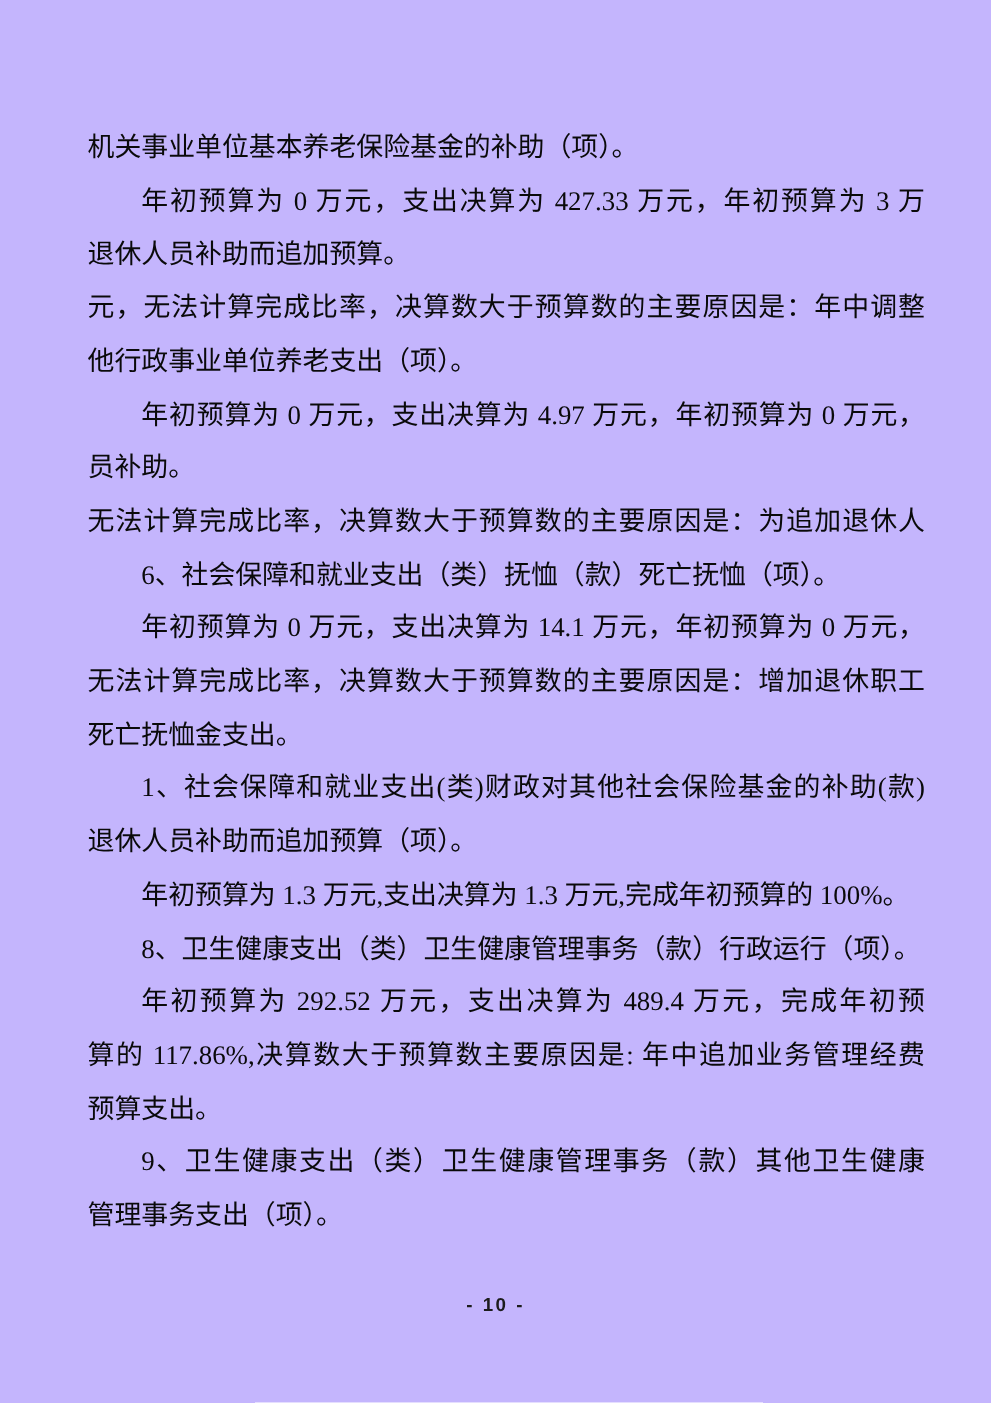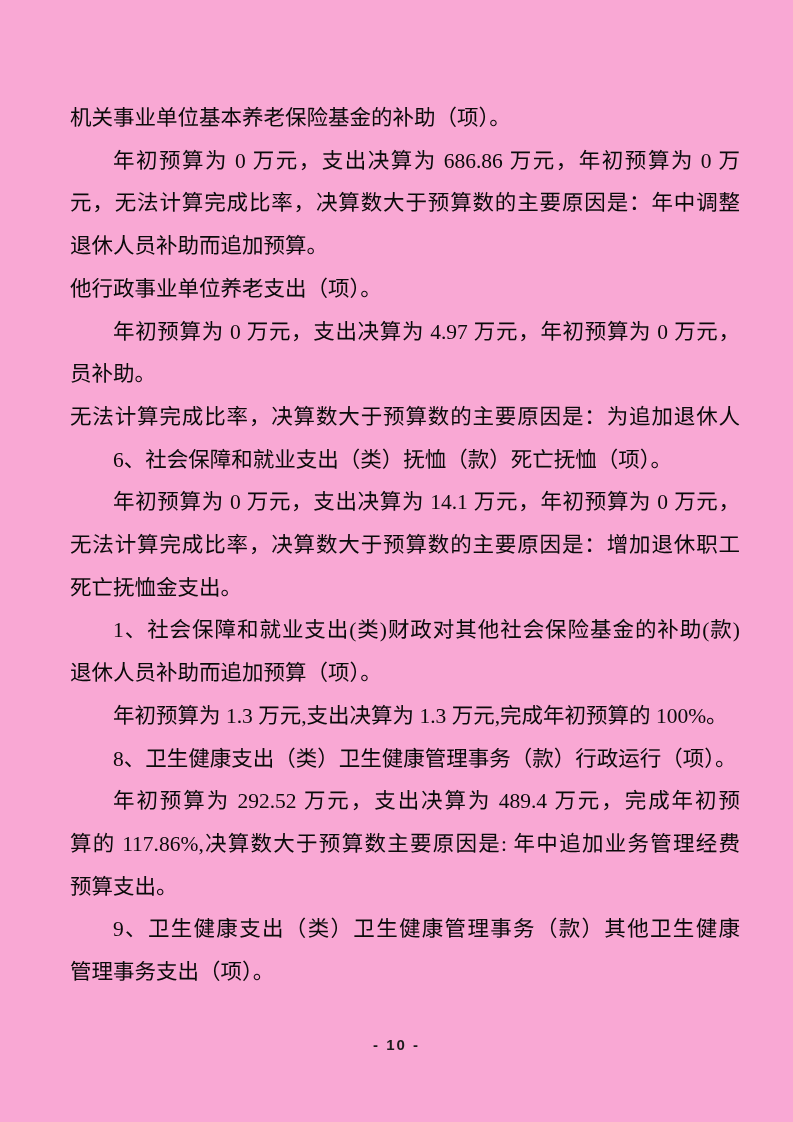--- a/index.html
+++ b/index.html
@@ -6,21 +6,21 @@
   html, body {
     margin: 0;
     padding: 0;
     background: #ffffff;
   }
   .page {
     position: relative;
     width: 793px;
     height: 1122px;
     margin: 0 auto;
-    background: #f9a8d4;
+    background: #c4b5fd;
     overflow: hidden;
     color: #000000;
   }
   .doc-body {
     position: absolute;
     left: 70px;
     top: 97px;
     width: 670px;
     font-family: "Liberation Serif", "DejaVu Serif", serif;
     font-size: 21.5px;
@@ -54,23 +54,23 @@
     letter-spacing: 2px;
     color: #1c1c1c;
   }
 </style>
 </head>
 <body>
 
 <div class="page">
   <div class="doc-body">
     <div class="line">机关事业单位基本养老保险基金的补助（项）。</div>
-    <div class="line indent fill">年初预算为 0 万元，支出决算为 686.86 万元，年初预算为 0 万</div>
+    <div class="line indent fill">年初预算为 0 万元，支出决算为 427.33 万元，年初预算为 3 万</div>
+    <div class="line">退休人员补助而追加预算。</div>
     <div class="line fill">元，无法计算完成比率，决算数大于预算数的主要原因是：年中调整</div>
-    <div class="line">退休人员补助而追加预算。</div>
     <div class="line">他行政事业单位养老支出（项）。</div>
     <div class="line indent fill">年初预算为 0 万元，支出决算为 4.97 万元，年初预算为 0 万元，</div>
     <div class="line">员补助。</div>
     <div class="line fill">无法计算完成比率，决算数大于预算数的主要原因是：为追加退休人</div>
     <div class="line indent">6、社会保障和就业支出（类）抚恤（款）死亡抚恤（项）。</div>
     <div class="line indent fill">年初预算为 0 万元，支出决算为 14.1 万元，年初预算为 0 万元，</div>
     <div class="line fill">无法计算完成比率，决算数大于预算数的主要原因是：增加退休职工</div>
     <div class="line">死亡抚恤金支出。</div>
     <div class="line indent fill">1、社会保障和就业支出(类)财政对其他社会保险基金的补助(款)</div>
     <div class="line">退休人员补助而追加预算（项）。</div>

